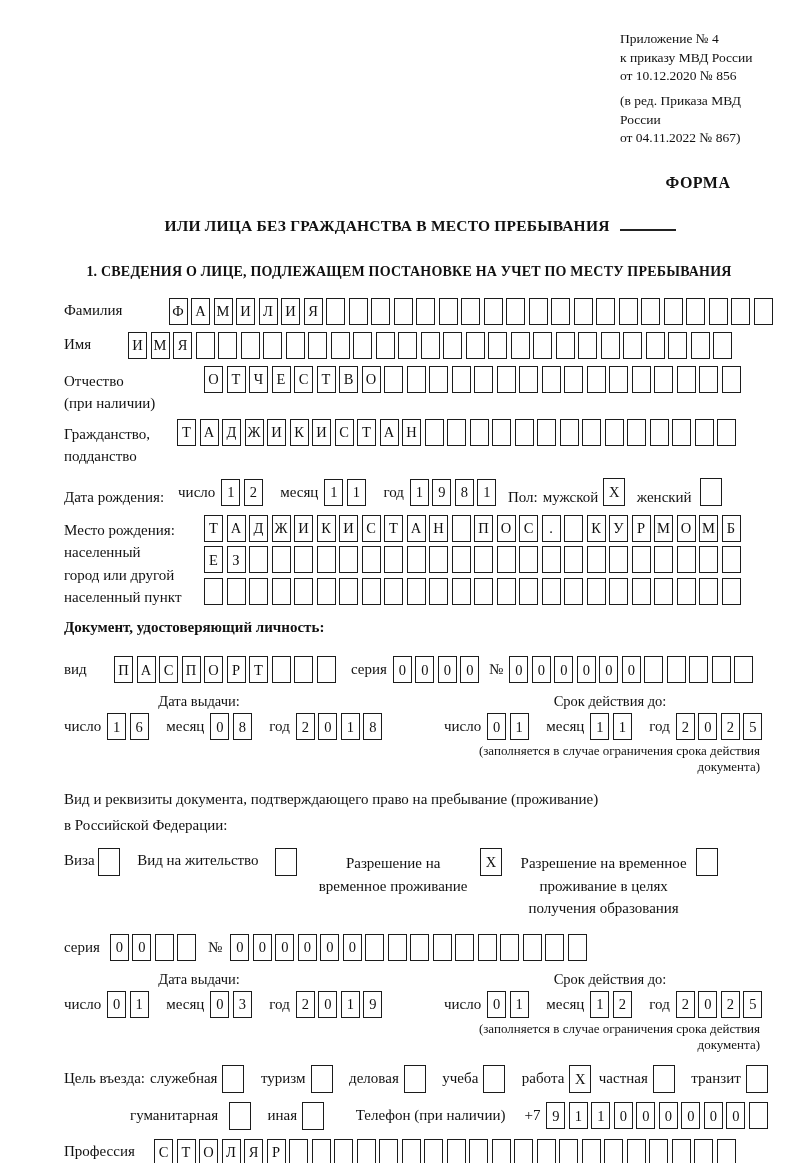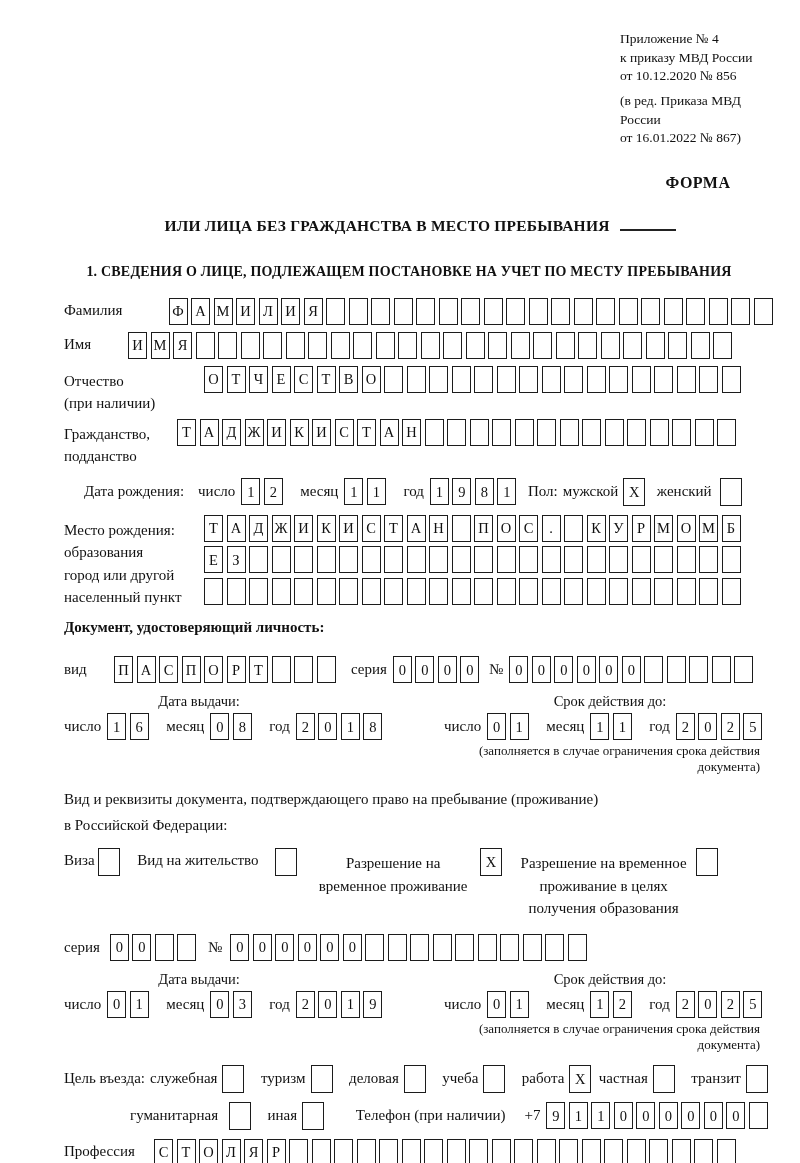--- a/index.html
+++ b/index.html
@@ -61,21 +61,21 @@
 </head>
 <body>
 
 <div class="page">
 
   <div class="lawref">
     <div>Приложение № 4</div>
     <div>к приказу МВД России</div>
     <div>от 10.12.2020 № 856</div>
     <div class="grp2">(в ред. Приказа МВД России</div>
-    <div>от 16.01.2022 № 867)</div>
+    <div>от 04.11.2022 № 867)</div>
   </div>
   <div class="forma">ФОРМА</div>
 
   <div class="title">
     <div><span>ИЛИ ЛИЦА БЕЗ ГРАЖДАНСТВА В МЕСТО ПРЕБЫВАНИЯ</span><span class="blank-line"></span></div>
   </div>
 
   <div class="sec-head">1. СВЕДЕНИЯ О ЛИЦЕ, ПОДЛЕЖАЩЕМ ПОСТАНОВКЕ НА УЧЕТ ПО МЕСТУ ПРЕБЫВАНИЯ</div>
 
   <div class="row" style="margin-top:18px;justify-content:space-between;">
@@ -204,21 +204,21 @@
         <span class="box"></span>
         <span class="box"></span>
         <span class="box"></span>
         <span class="box"></span>
         <span class="box"></span>
         <span class="box"></span>
         <span class="box"></span>
       </span>
   </div>
 
-  <div class="row" style="margin-top:10px;align-items:center;margin-left:20px;">
+  <div class="row" style="margin-top:10px;align-items:flex-end;">
     <span>Дата рождения:</span>
     <span class="dgrp" style="margin-left:14px;">
       <span class="w">число</span>
       <span class="boxes">
           <span class="box">1</span>
           <span class="box">2</span>
         </span>
       <span class="m">месяц</span>
       <span class="boxes">
           <span class="box">1</span>
@@ -235,21 +235,21 @@
     <span style="margin-left:8px;">Пол:</span>
     <span style="margin-left:5px;">мужской</span>
     <span class="box cbox" style="margin-left:5px;">X</span>
     <span style="margin-left:8px;">женский</span>
     <span class="box cbox" style="margin-left:8px;"></span>
   </div>
 
   <div class="row stackrows" style="margin-top:9px;">
     <span class="lbl lw140 lbl2">
       <span>Место рождения:</span><br>
-      <span>образования</span><br>
+      <span>населенный</span><br>
       <span>город или другой</span><br>
       <span>населенный пункт</span>
     </span>
     <span style="display:flex;flex-direction:column;">
       <span class="boxes">
           <span class="box">Т</span>
           <span class="box">А</span>
           <span class="box">Д</span>
           <span class="box">Ж</span>
           <span class="box">И</span>

